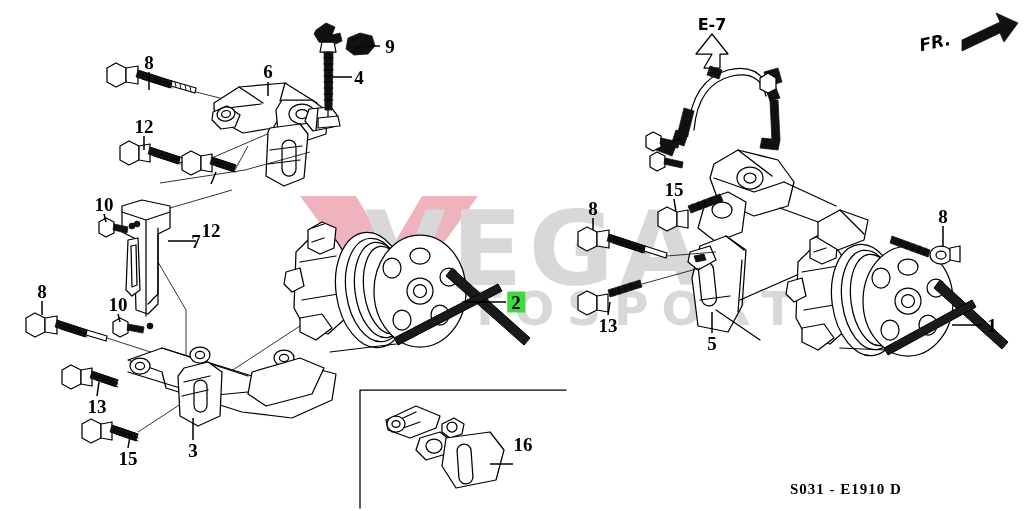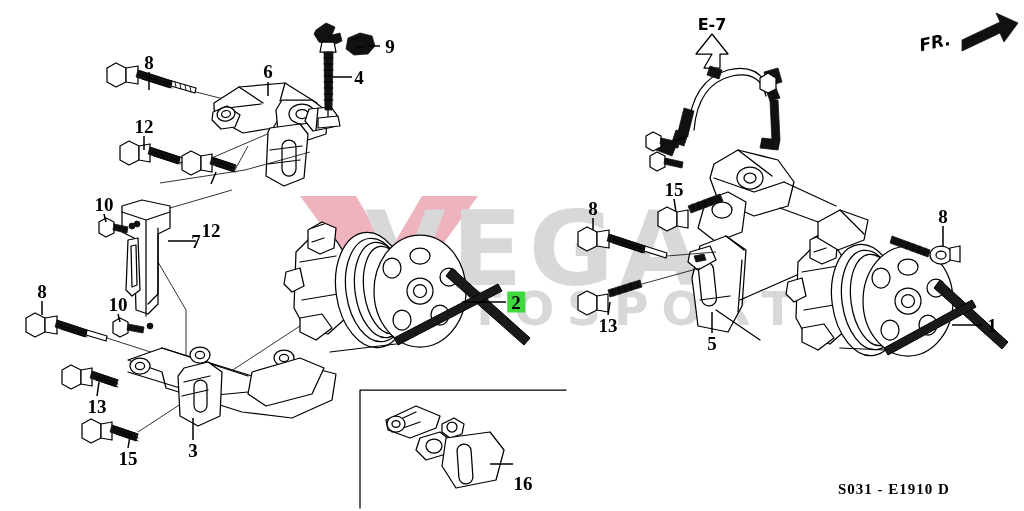--- a/index.html
+++ b/index.html
@@ -66,21 +66,20 @@
   #footer{
     position:absolute;
     left:790px;top:489px;
     font-family:"Liberation Serif", serif;
     font-weight:bold;
     font-size:15px;
     letter-spacing:1px;
     color:#000;
     white-space:nowrap;
     transform:translateY(-50%);
-    margin-left:48px;
   }
   #frtag{
     position:absolute;
     left:935px;top:42px;
     font-family:"DejaVu Sans", sans-serif;
     font-style:italic;font-weight:bold;font-size:17px;
     color:#000;
     transform:translate(-50%,-50%) rotate(-12deg);
   }
 </style>
@@ -405,21 +404,21 @@
     <div class="cal" style="left:390px;top:46px;">9</div>
     <div class="cal" style="left:359px;top:77px;">4</div>
     <div class="cal" style="left:104px;top:204px;">10</div>
     <div class="cal" style="left:196px;top:241px;">7</div>
     <div class="cal" style="left:118px;top:304px;">10</div>
     <div class="cal" style="left:42px;top:291px;">8</div>
     <div class="cal" style="left:97px;top:406px;">13</div>
     <div class="cal" style="left:128px;top:458px;">15</div>
     <div class="cal" style="left:193px;top:450px;">3</div>
     <div class="cal hl" style="left:516px;top:302px;">2</div>
-    <div class="cal" style="left:523px;top:444px;margin-top:39px;">16</div>
+    <div class="cal" style="left:523px;top:444px;">16</div>
     <div class="cal" style="left:674px;top:189px;">15</div>
     <div class="cal" style="left:593px;top:208px;">8</div>
     <div class="cal" style="left:608px;top:325px;">13</div>
     <div class="cal" style="left:712px;top:343px;">5</div>
     <div class="cal" style="left:943px;top:216px;">8</div>
     <div class="cal" style="left:992px;top:325px;">1</div>
 
     <div id="footer">S031 - E1910 D</div>
   </div>
 

